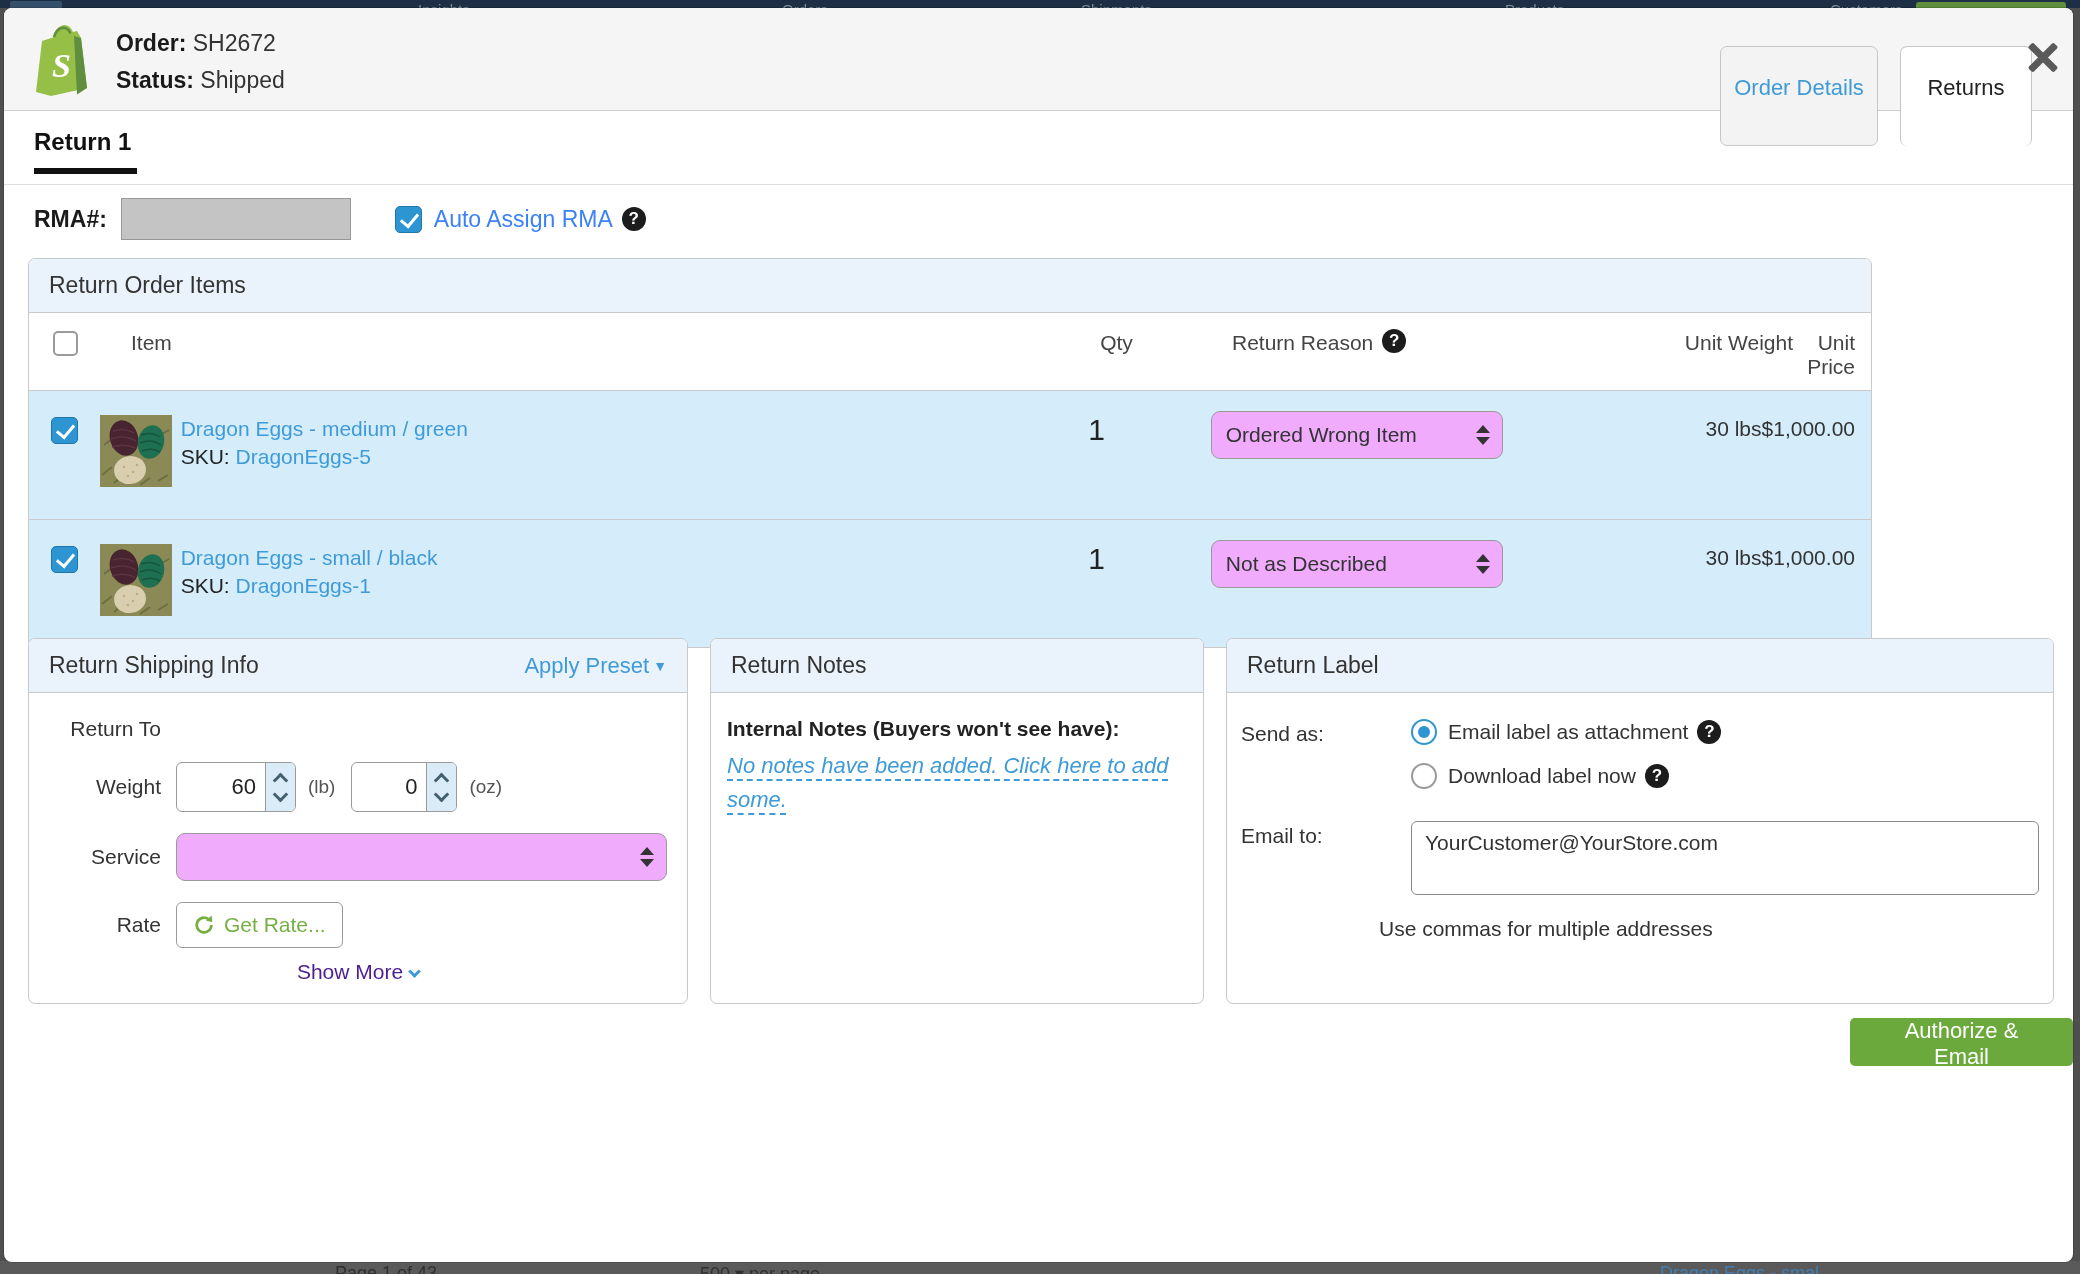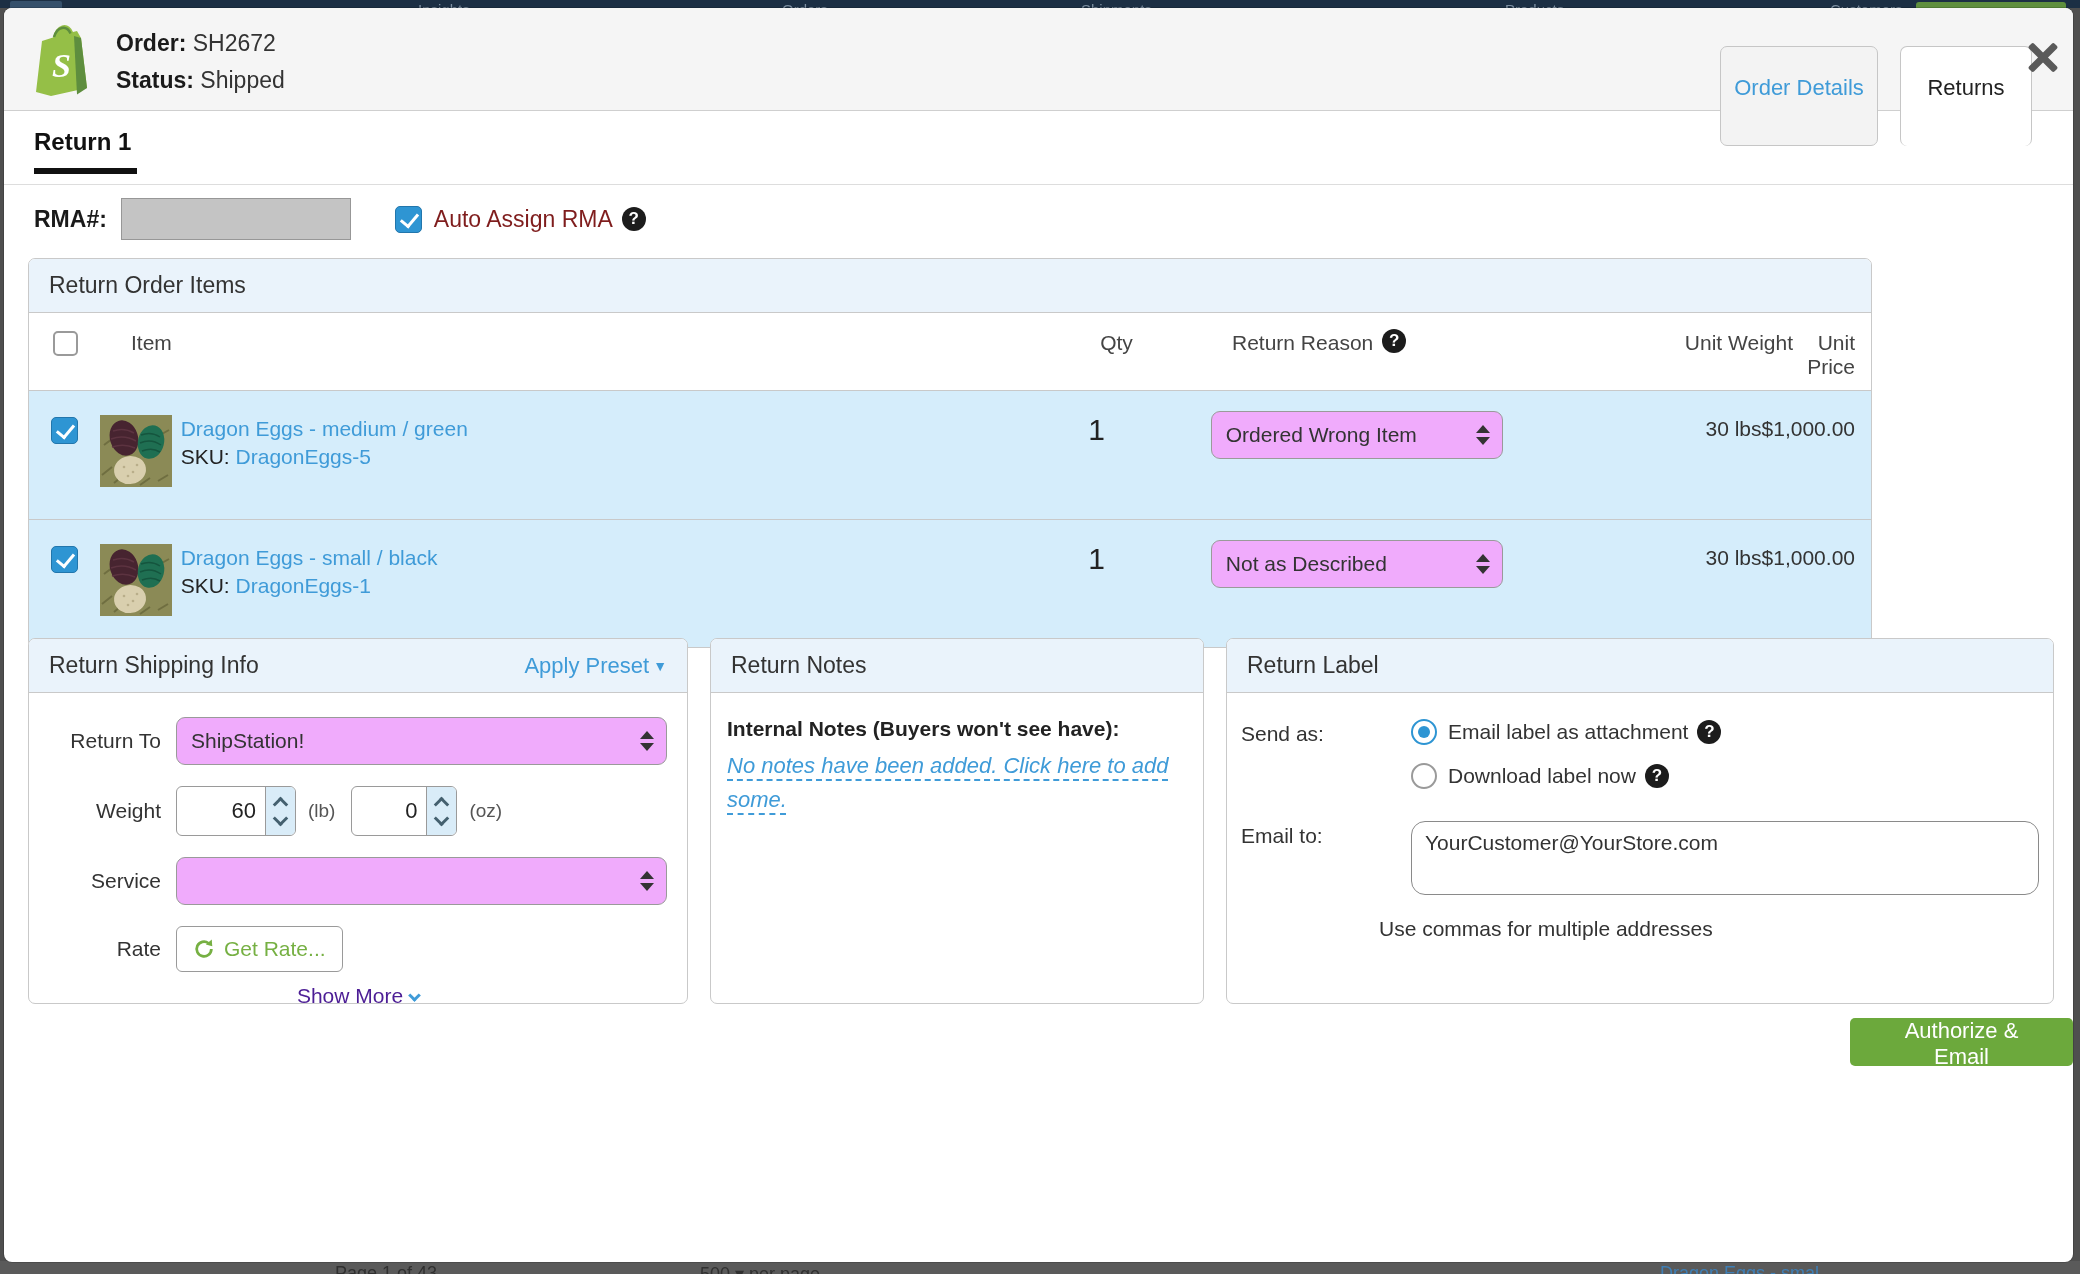--- a/index.html
+++ b/index.html
@@ -69,21 +69,21 @@
   .rma-label { font-size: 23px; font-weight: bold; color: #1a1a1a; }
   .rma-input { width: 230px; height: 42px; background: #c4c4c4; border: 1px solid #979797; margin-left: 14px; }
   .cb { width: 27px; height: 27px; border-radius: 5px; position: relative; }
   .cb.checked { background: #2e95d3; border: 1px solid #2276ac; }
   .cb.unchecked { background: #fff; border: 2px solid #9a9a9a; }
   .cb.checked::after {
     content: ""; position: absolute; left: 8px; top: 3px; width: 8px; height: 14px;
     border: solid #fff; border-width: 0 3.5px 3.5px 0; transform: rotate(40deg);
   }
   .rma-row .cb { margin-left: 44px; }
-  .rma-cb-label { font-size: 23px; color: #7f1d1d; margin-left: 12px; }
+  .rma-cb-label { font-size: 23px; color: #3b82f6; margin-left: 12px; }
 
   .help-icon {
     display: inline-flex; width: 24px; height: 24px; border-radius: 50%;
     background: #1c1c1c; color: #fff; font-size: 17px; font-weight: bold;
     align-items: center; justify-content: center; margin-left: 9px; flex: none;
   }
 
   
   .panel { border: 1px solid #c9c9c9; border-radius: 7px; background: #fff; overflow: hidden; }
   .panel-head {
@@ -173,21 +173,21 @@
   .lrow { display: flex; gap: 32px; }
   .llabel { width: 138px; flex: none; color: #333; padding-top: 3px; }
   .radio-row { display: flex; align-items: center; margin-bottom: 18px; cursor: pointer; }
   .radio { width: 26px; height: 26px; border-radius: 50%; flex: none; position: relative; background: #fff; }
   .radio.on { border: 2px solid #2e95d3; }
   .radio.on::after { content: ""; position: absolute; left: 5px; top: 5px; width: 12px; height: 12px; border-radius: 50%; background: #2e95d3; }
   .radio.off { border: 2px solid #9a9a9a; }
   .radio-row span.rlabel { margin-left: 11px; color: #333; }
   .email-row { margin-top: 14px; }
   .email-box {
-    width: 648px; height: 74px; border: 1px solid #8a8a8a; border-radius: 14px;
+    width: 648px; height: 74px; border: 1px solid #8a8a8a; border-radius: 6px;
     font-family: "Liberation Sans", sans-serif; font-size: 21px; color: #333;
     padding: 9px 13px; resize: none; outline: none;
   }
   .email-hint { margin-left: 138px; margin-top: 22px; color: #333; }
 
   .authorize-btn {
     position: absolute; left: 1846px; top: 1010px; height: 48px; padding: 0 25px;
     background: #6ca93c; border: none; border-radius: 5px;
     color: #fff; font-size: 22px; font-family: "Liberation Sans", sans-serif; cursor: pointer;
   }
@@ -356,27 +356,20 @@
     <div class="panel p-shipping">
       <div class="panel-head">
         <span>Return Shipping Info</span>
         <span class="apply-preset">
           <span>Apply Preset</span><span class="dn">▼</span>
         </span>
       </div>
       <div class="ship-body">
         <div class="frow">
           <span class="flabel">Return To</span>
-          <div class="sel wide">
-            <span>ShipStation!</span>
-            <span class="carets">
-                <div class="caret-up"></div>
-                <div class="caret-down"></div>
-              </span>
-          </div>
         </div>
         <div class="frow">
           <span class="flabel">Weight</span>
           <div class="stepper lb">
             <span class="val">60</span>
             <span class="spin">
                 <span class="chev up"></span>
                 <span class="chev dn"></span>
               </span>
           </div>

